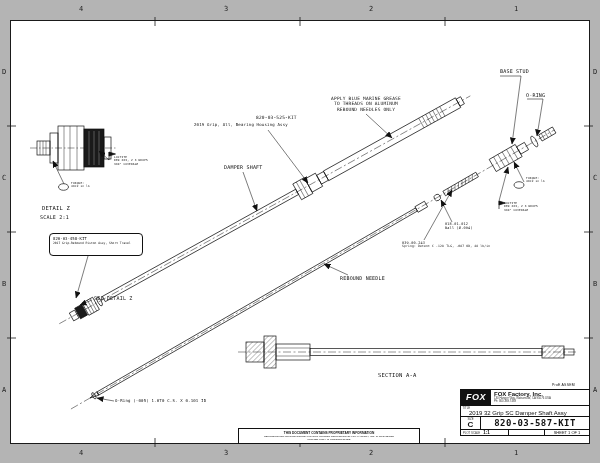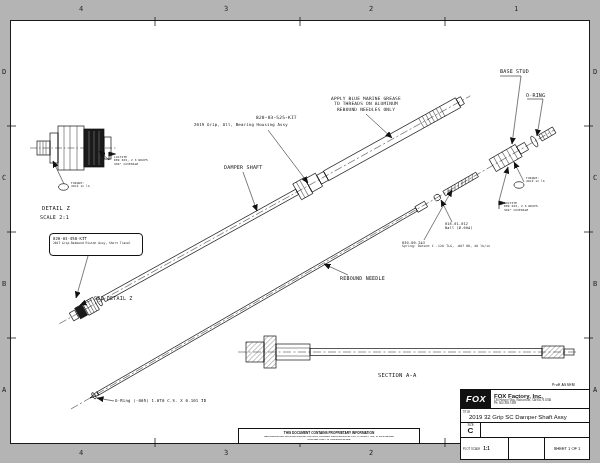--- a/index.html
+++ b/index.html
@@ -11,21 +11,21 @@
   .lbl{position:absolute;color:#111;white-space:nowrap;line-height:1.2;letter-spacing:.2px}
   .gridlab{position:absolute;font-size:7px;color:#222}
   .f25{font-size:2.5px}.f28{font-size:2.8px}.f3{font-size:3px}.f32{font-size:3.2px}
   .f35{font-size:3.5px}.f4{font-size:4px}.f45{font-size:4.5px}.f5{font-size:5px}
   .f55{font-size:5.5px}
   .ctr{text-align:center}
   .wrap{white-space:normal}
   .kitbox{position:absolute;left:49px;top:233px;width:94px;height:23px;border:.8px solid #111;
           border-radius:4px;padding:2px 3px;box-sizing:border-box;background:#fff}
   
-  .tb{position:absolute;left:460px;top:389px;width:130px;height:71px;border:1px solid #111;
+  .tb{position:absolute;left:460px;top:389px;width:130px;height:47px;border:1px solid #111;
       background:#fff;display:flex;flex-direction:column;box-sizing:border-box;
       font-family:"Liberation Sans",sans-serif}
   .tb-r1{height:18px;display:flex;border-bottom:.8px solid #111}
   .tb-logo{width:30px;background:#111;color:#fff;font-style:italic;font-weight:bold;font-size:9px;
            display:flex;align-items:center;justify-content:center;letter-spacing:.5px}
   .tb-co{flex:1;padding:1px 3px;display:flex;flex-direction:column;justify-content:center}
   .tb-coname{font-size:6px;font-weight:bold}
   .tb-addr{font-size:2.8px;color:#333;line-height:1.25}
   .tb-r2{height:13px;position:relative;border-bottom:.8px solid #111}
   .tb-mini{font-size:2.8px;color:#333}
@@ -284,20 +284,21 @@
   </div>
   <div class="tb-r2">
     <span class="tb-mini">TITLE</span>
     <div class="tb-title">2019 32 Grip SC Damper Shaft Assy</div>
   </div>
   <div class="tb-r3">
     <div class="tb-size">
       <span class="tb-mini">SIZE</span>
       <span class="tb-sizeval">C</span>
     </div>
+    <div class="tb-num">820-03-587-KIT</div>
   </div>
   <div class="tb-r4">
     <div class="tb-scale">
       <span class="tb-mini">PLOT SCALE</span>
       <span class="tb-scaleval">1:1</span>
     </div>
     <div class="tb-spacer"></div>
     <div class="tb-sheet">SHEET 1 OF 1</div>
   </div>
 </div>

